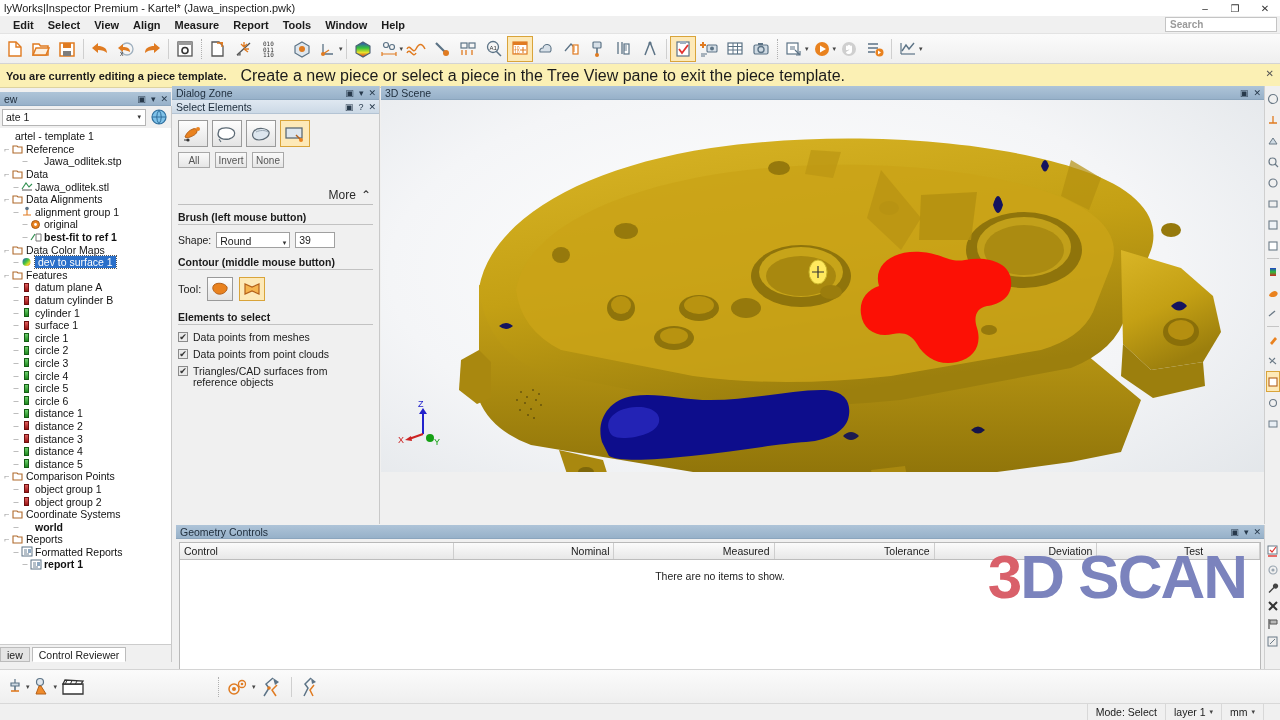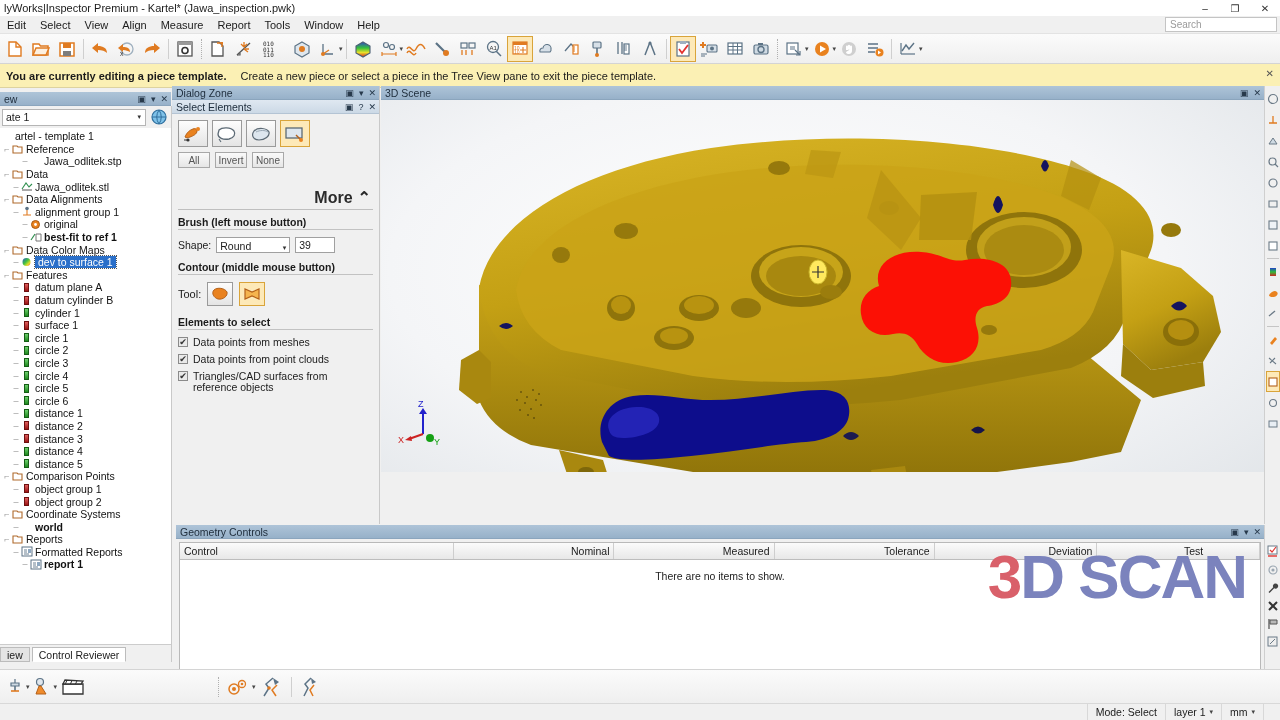--- a/index.html
+++ b/index.html
@@ -21,21 +21,21 @@
     font-size: 11px; padding-left: 4px; position: relative;
   }
   .titlebar .ttl { color: #1b1b1b; white-space: nowrap; }
   .winbtns { position: absolute; right: 0; top: 0; height: 16px; display: flex; }
   .winbtn { width: 30px; height: 16px; display: flex; align-items: center; justify-content: center;
             font-size: 10px; color: #333; }
 
   
   .menubar {
     height: 18px; background: #f0f0f0; display: flex; align-items: center;
-    border-bottom: 1px solid #e3e3e3; position: relative;
+    padding-left: 6px; border-bottom: 1px solid #e3e3e3; position: relative; font-weight: bold;
   }
   .menu-item { padding: 1px 7px; font-size: 11px; color: #1b1b1b; cursor: default; }
   .searchbox {
     position: absolute; right: 3px; top: 1px; width: 112px; height: 15px;
     background: #fff; border: 1px solid #c4c4c4; font-size: 10px; color: #9a9a9a;
     padding: 0 4px; line-height: 13px;
   }
 
   
   .toolbar {
@@ -50,21 +50,21 @@
   .tbsep { width: 1px; height: 20px; background: #cfcfcf; margin: 0 3px; }
   .tbsep.dot { background: transparent; border-left: 1px dotted #b0b0b0; }
   .caret { font-size: 7px; color: #444; margin-left: -2px; }
 
   
   .notify {
     height: 24px; background: #fbf0b4; border-bottom: 1px solid #ddd3a0;
     display: flex; align-items: center; padding: 0 6px; position: relative;
   }
   .notify b { font-size: 11px; }
-  .notify .msg { margin-left: 14px; font-size: 11px; }
+  .notify .msg { margin-left: 14px; font-size: 16px; }
   .notify .x { position: absolute; right: 6px; top: 4px; font-size: 10px; color: #555; }
 
   
   .panel-title {
     height: 14px; background: linear-gradient(#aec4d8,#97b1c9);
     display: flex; align-items: center; padding: 4px 4px;
     font-size: 10.5px; color: #21303f; border-bottom: 1px solid #8ba5bd;
     position: relative;
   }
   .panel-title .pt-btns { position: absolute; right: 3px; display: flex; gap: 5px; align-items: center; font-size: 9px; color: #27394b; }
@@ -110,22 +110,22 @@
     display: flex; flex-direction: column;
   }
   .dz-body { flex: 1; background: #f0f0f0; padding: 6px 6px 0 6px; }
   .modebar { display: flex; gap: 4px; margin-bottom: 5px; }
   .modebtn { width: 30px; height: 27px; border: 1px solid #9a9a9a; background: linear-gradient(#fdfdfd,#e4e4e4);
              display: flex; align-items: center; justify-content: center; position: relative; }
   .modebtn.on { border-color: #d9a43a; background: #fde9b8; }
   .selbtns { display: flex; gap: 5px; margin-bottom: 20px; }
   .selbtn { width: 32px; height: 16px; border: 1px solid #a8a8a8; background: linear-gradient(#fafafa,#e6e6e6);
             font-size: 10px; display: flex; align-items: center; justify-content: center; color: #555; }
-  .morerow { display: flex; justify-content: flex-end; align-items: center; gap: 5px; font-size: 16px;
-             font-weight: bold; color: #2a2a2a; margin: 4px 2px 2px 0; }
+  .morerow { display: flex; justify-content: flex-end; align-items: center; gap: 5px; font-size: 12px;
+             font-weight: normal; color: #2a2a2a; margin: 4px 2px 2px 0; }
   .hrule { height: 1px; background: #bfbfbf; margin: 2px 0 6px 0; }
   .seclabel { font-size: 10.5px; font-weight: bold; color: #1b1b1b; margin-bottom: 1px; }
   .secline { height:1px; background:#c2c2c2; margin-bottom:7px; }
   .fieldrow { display: flex; align-items: center; gap: 5px; margin-bottom: 8px; }
   .fieldrow label { font-size: 10.5px; }
   .dd { width: 74px; height: 16px; background: #fff; border: 1px solid #a0a0a0; font-size: 10.5px;
         display: flex; align-items: flex-end; padding: 0 3px; position: relative; }
   .dd .arw { position: absolute; right: 3px; font-size: 7px; color: #333; }
   .numin { width: 40px; height: 16px; background: #fff; border: 1px solid #a0a0a0; font-size: 10.5px;
            display: flex; align-items: center; padding: 0 3px; }

